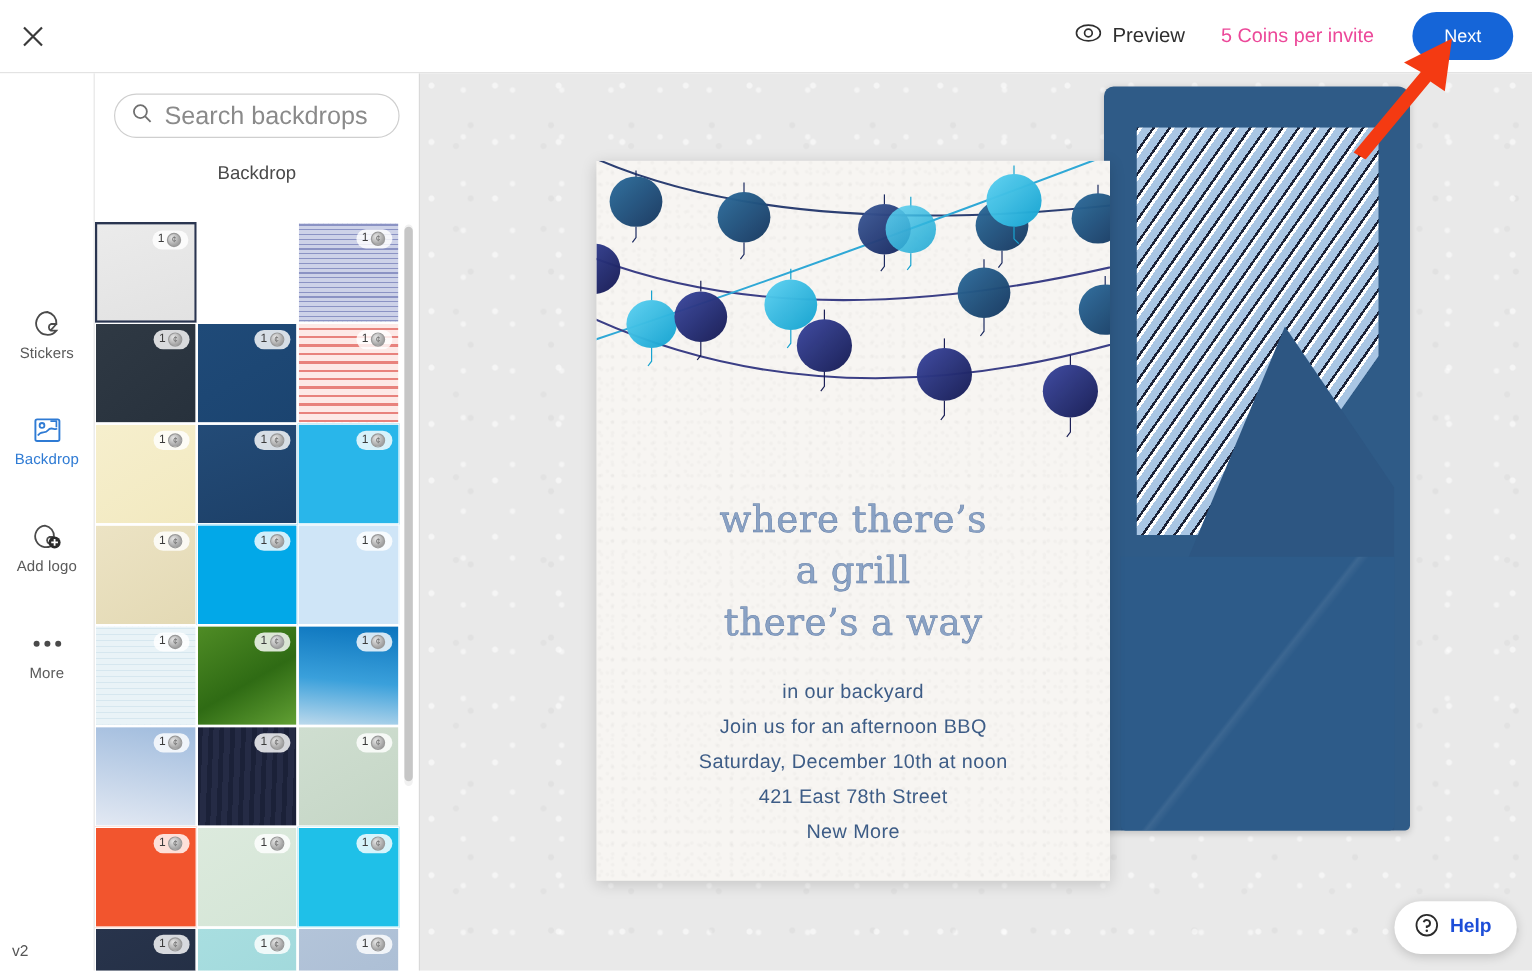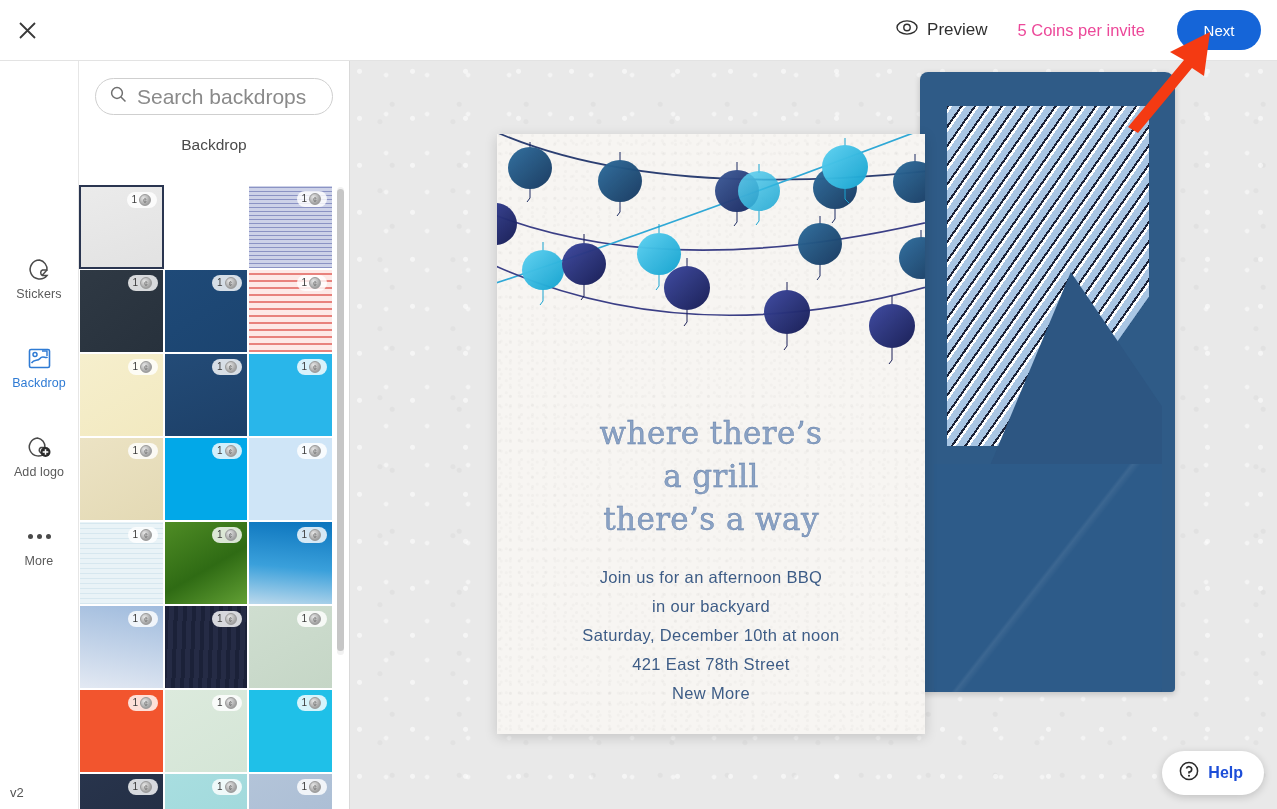--- a/index.html
+++ b/index.html
@@ -598,22 +598,22 @@
         </g>
       </svg>
 
       <div class="card-text">
         <div class="headline">
           <div>where there’s</div>
           <div>a grill</div>
           <div>there’s a way</div>
         </div>
         <div class="body-lines">
+          <div>in our backyard</div>
           <div>Join us for an afternoon BBQ</div>
-          <div>in our backyard</div>
           <div>Saturday, December 10th at noon</div>
           <div>421 East 78th Street</div>
           <div>New More</div>
         </div>
       </div>
     </div>
 
     <button class="help-btn">
       <span>
         <svg width="20" height="20" viewBox="0 0 20 20">

